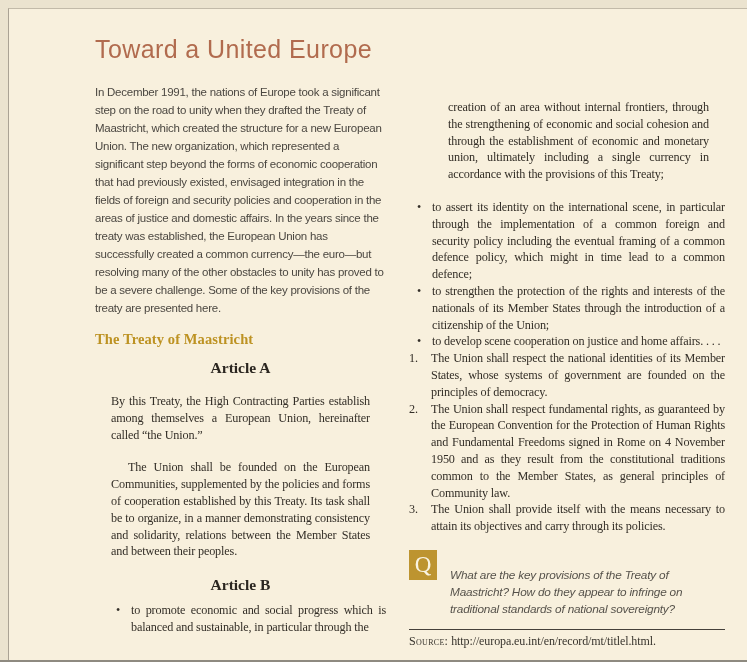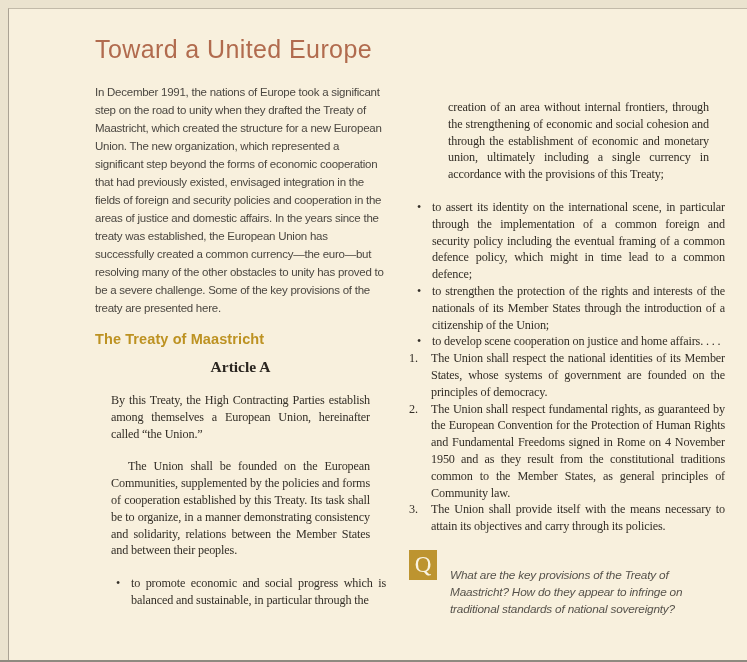--- a/index.html
+++ b/index.html
@@ -34,21 +34,21 @@
     font-size:11.5px; line-height:18px; letter-spacing:-0.25px;
     color:#4b4741; margin:0 0 14px 0;
   }
   .serif {
     font-family:"Liberation Serif", serif;
     font-size:12.2px; line-height:16.8px; letter-spacing:-0.15px;
     color:#332e27; text-align:justify; margin:16px;
   }
   .indent { text-indent:17px; }
   h2.treaty-heading {
-    font-family:Liberation Sans, sans-serif;
+    font-family:Liberation Serif, serif;
     font-size:14.5px; font-weight:bold; color:#bd9222;
     margin:4px 0 6px 0; letter-spacing:0.1px;
   }
   h3.article-heading {
     font-family:"Liberation Serif", serif;
     font-size:15.5px; font-weight:bold; color:#2b2620;
     text-align:center; margin:11px 0 7px 0;
   }
   .bullet-item { display:flex; margin:8px 0 0 0; }
   .col-left  .bullet-item { padding-left:21px; }
@@ -97,20 +97,21 @@
 
     <div class="col-left">
       <p class="intro">In December 1991, the nations of Europe took a significant step on the road to unity when they drafted the Treaty of Maastricht, which created the structure for a new European Union. The new organization, which represented a significant step beyond the forms of economic cooperation that had previously existed, envisaged integration in the fields of foreign and security policies and cooperation in the areas of justice and domestic affairs. In the years since the treaty was established, the European Union has successfully created a common currency—the euro—but resolving many of the other obstacles to unity has proved to be a severe challenge. Some of the key provisions of the treaty are presented here.</p>
 
       <h2 class="treaty-heading">The Treaty of Maastricht</h2>
 
       <h3 class="article-heading">Article A</h3>
       <p class="serif">By this Treaty, the High Contracting Parties establish among themselves a European Union, hereinafter called “the Union.”</p>
       <p class="serif indent">The Union shall be founded on the European Communities, supplemented by the policies and forms of cooperation established by this Treaty. Its task shall be to organize, in a manner demonstrating consistency and solidarity, relations between the Member States and between their peoples.</p>
 
+      <h3 class="article-heading">Article B</h3>
 
       <div class="bullet-item serif">
         <span class="bullet-marker">•</span>
         <span class="bullet-text">to promote economic and social progress which is balanced and sustainable, in particular through the</span>
       </div>
     </div>
 
     <div class="col-right">
       <p class="serif continuation">creation of an area without internal frontiers, through the strengthening of economic and social cohesion and through the establishment of economic and monetary union, ultimately including a single currency in accordance with the provisions of this Treaty;</p>
 
@@ -139,18 +140,22 @@
       <div class="num-item serif">
         <span class="num-marker">3.</span>
         <span class="num-text">The Union shall provide itself with the means necessary to attain its objectives and carry through its policies.</span>
       </div>
 
       <div class="question">
         <div class="qbox">Q</div>
         <p class="qtext">What are the key provisions of the Treaty of Maastricht? How do they appear to infringe on traditional standards of national sovereignty?</p>
       </div>
 
+      <div class="source">
+        <span class="source-label">Source:</span>
+        <span class="source-url">http://europa.eu.int/en/record/mt/titlel.html.</span>
+      </div>
     </div>
 
   </div>
 </div>
 
 <div class="bottom-line"></div>
 
 </body></html>

